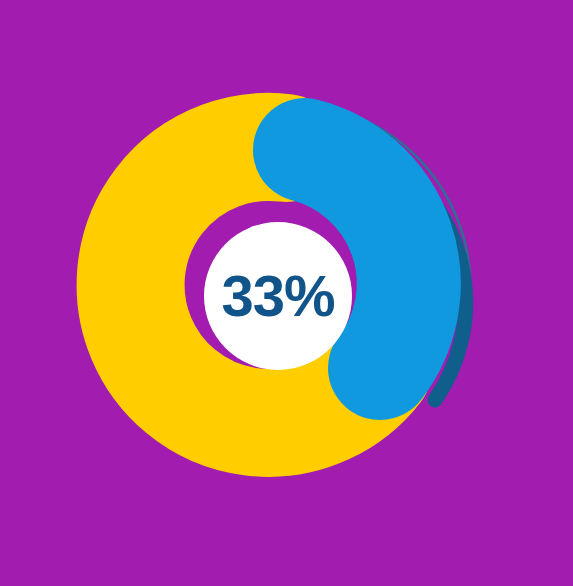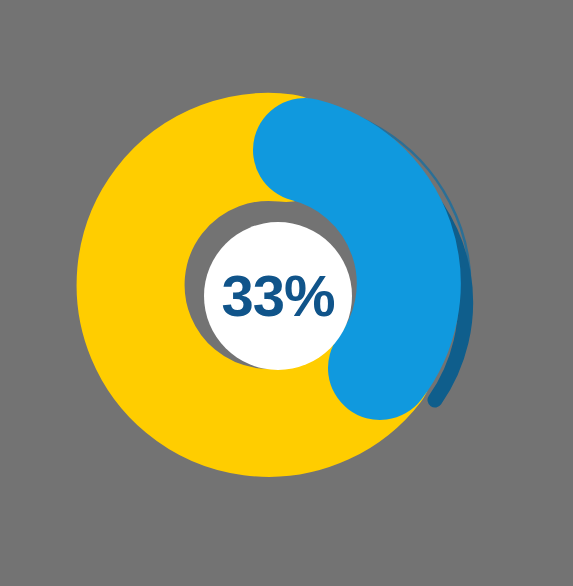--- a/index.html
+++ b/index.html
@@ -27,21 +27,21 @@
   .center-label {
     font-family: "Liberation Sans", sans-serif;
     font-weight: bold;
     font-size: 58px;
     letter-spacing: -1px;
   }
 </style>
 </head>
 <body>
 
-<div id="chart-root" style="background: #737373;">
+<div id="chart-root" style="background: #a21caf;">
 
   <svg id="donut-svg" viewBox="0 0 573 586" xmlns="http://www.w3.org/2000/svg">
 
     <path d="M 188 130 A 185 185 0 0 1 470 300" fill="none" stroke="#2B6F96" stroke-width="2.4" stroke-linecap="round"></path>
 
     <path d="M 155 205 A 162 162 0 1 1 435 400" fill="none" stroke="#0F5E8C" stroke-width="15" stroke-linecap="round"></path>
 
     <path d="M 173 176 A 148 148 0 0 0 300 443" fill="none" stroke="#176C4E" stroke-width="2" stroke-linecap="round" opacity="0.85"></path>
 
     <path d="M 286 148 A 138 138 0 1 0 378 369" fill="none" stroke="#FFCD00" stroke-width="108" stroke-linecap="round"></path>

